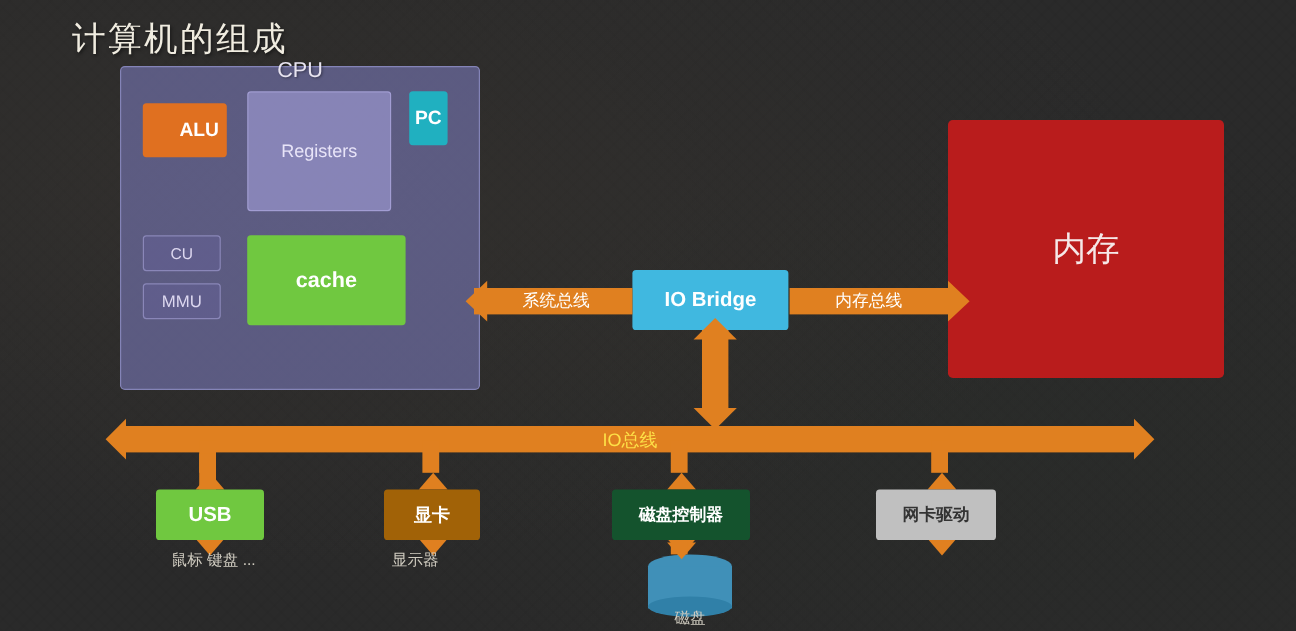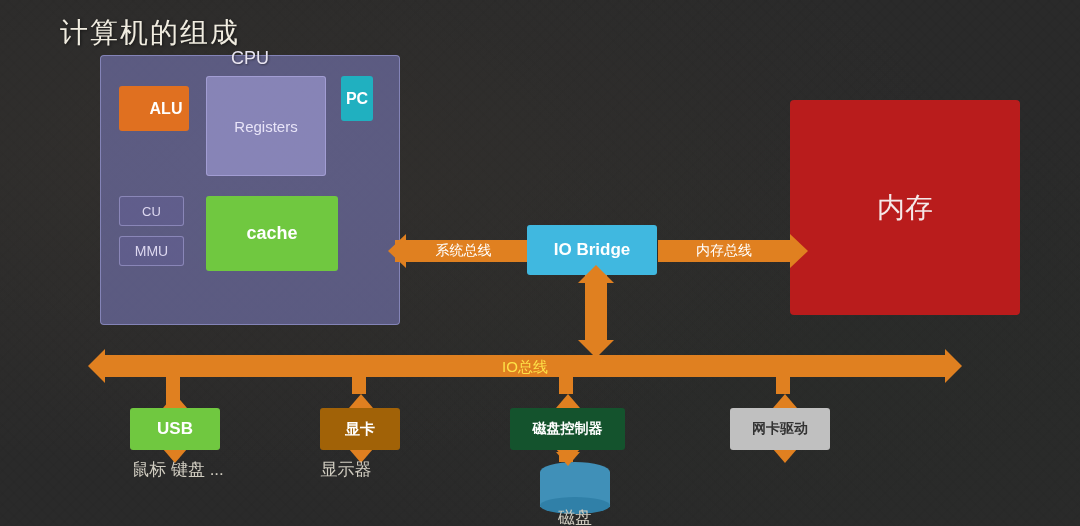--- a/index.html
+++ b/index.html
@@ -477,21 +477,21 @@
       width: 70px;
       height: 17px;
       background: #3080a8;
       border-radius: 50%;
     }
 
     
     .device-label {
       position: absolute;
       color: #d0ccc0;
-      font-size: 17px;
+      font-size: 13px;
       text-align: center;
     }
   </style>
 </head>
 <body>
 
 <div class="canvas">
 
   <div class="title">计算机的组成</div>
 

